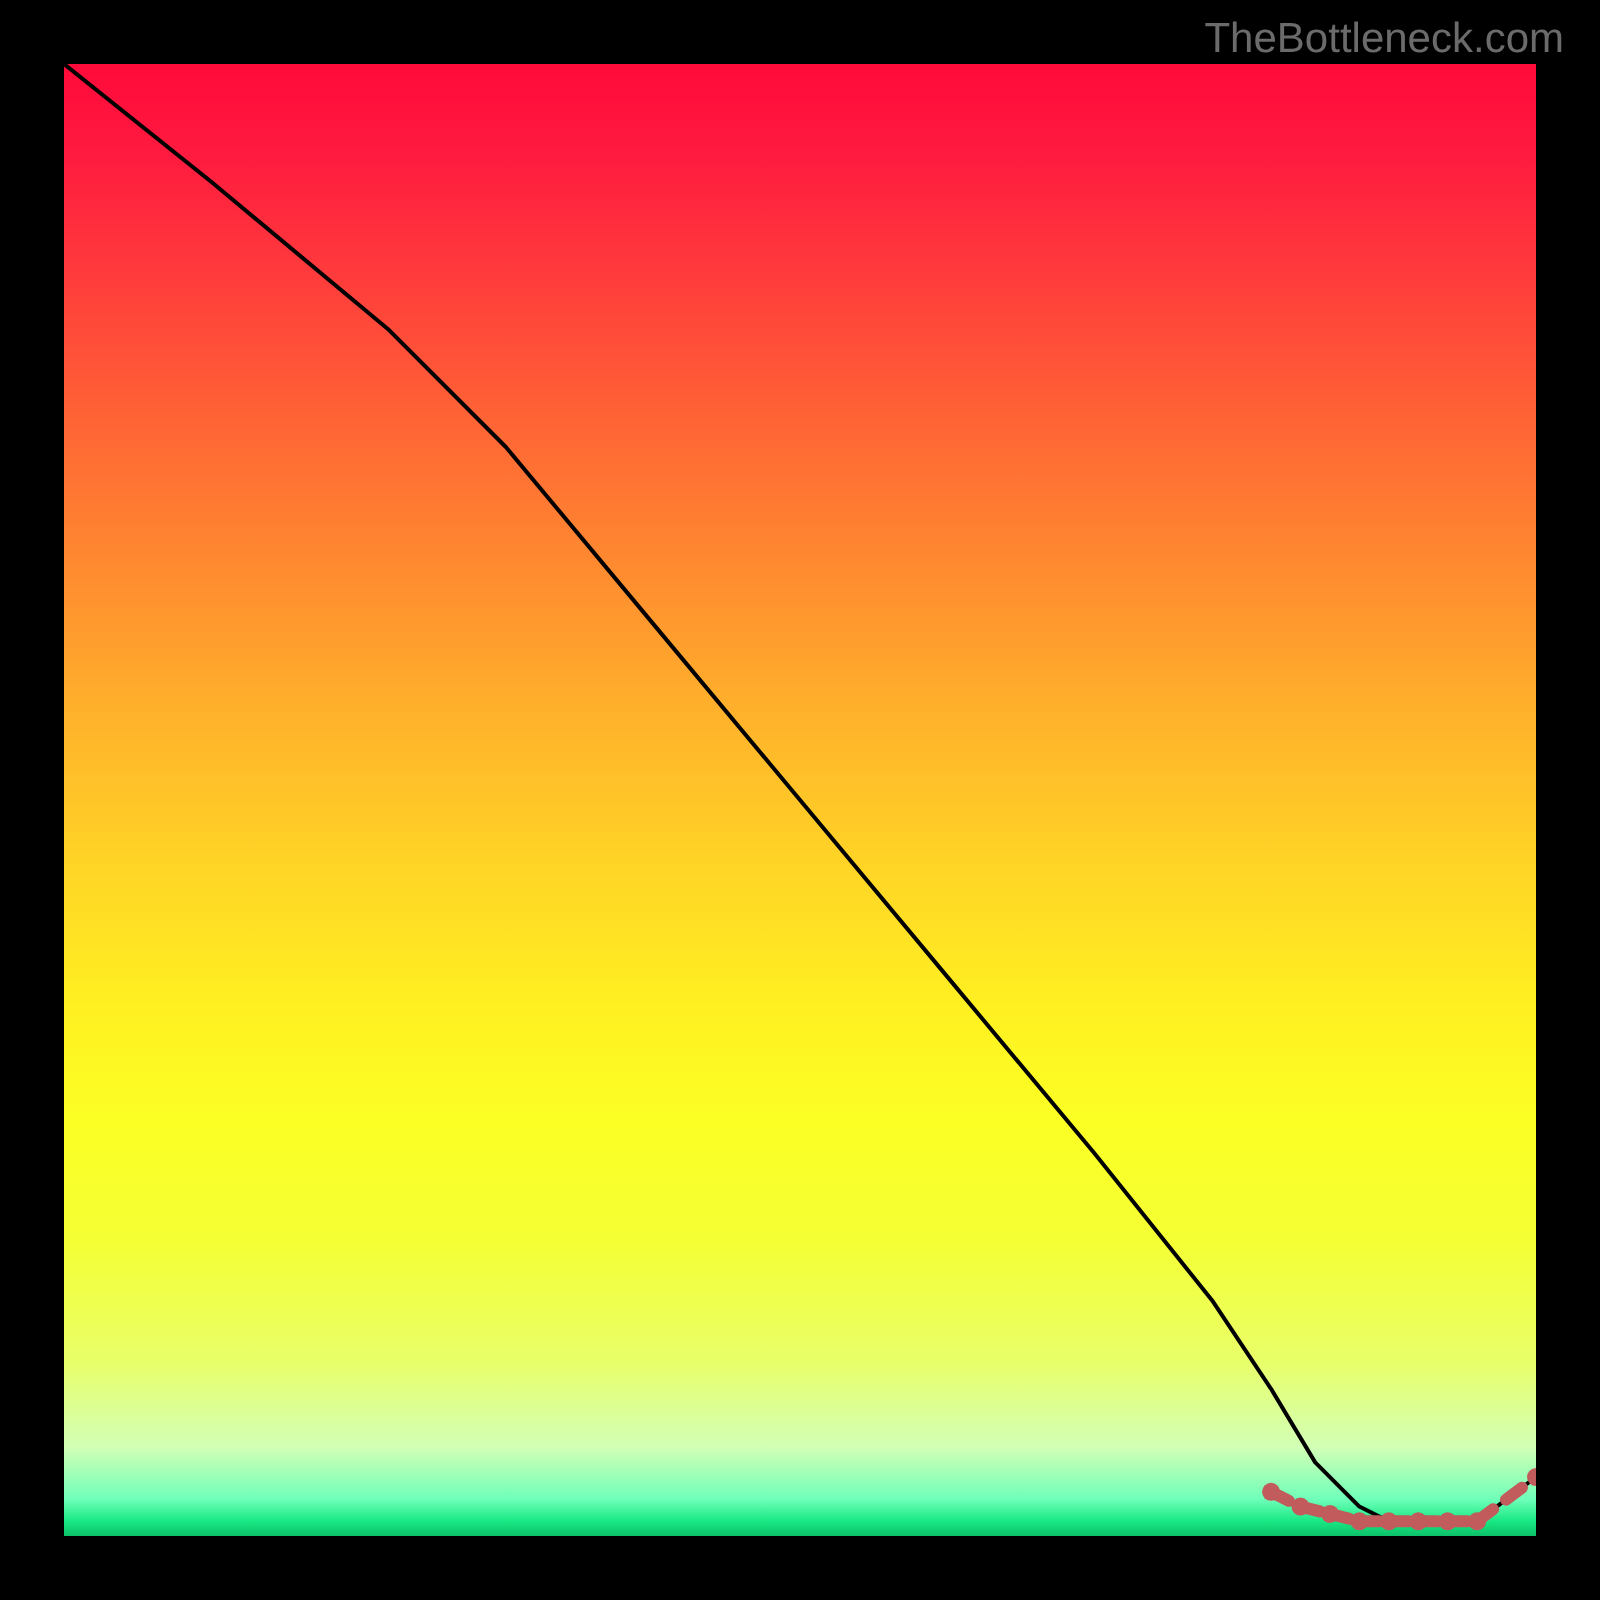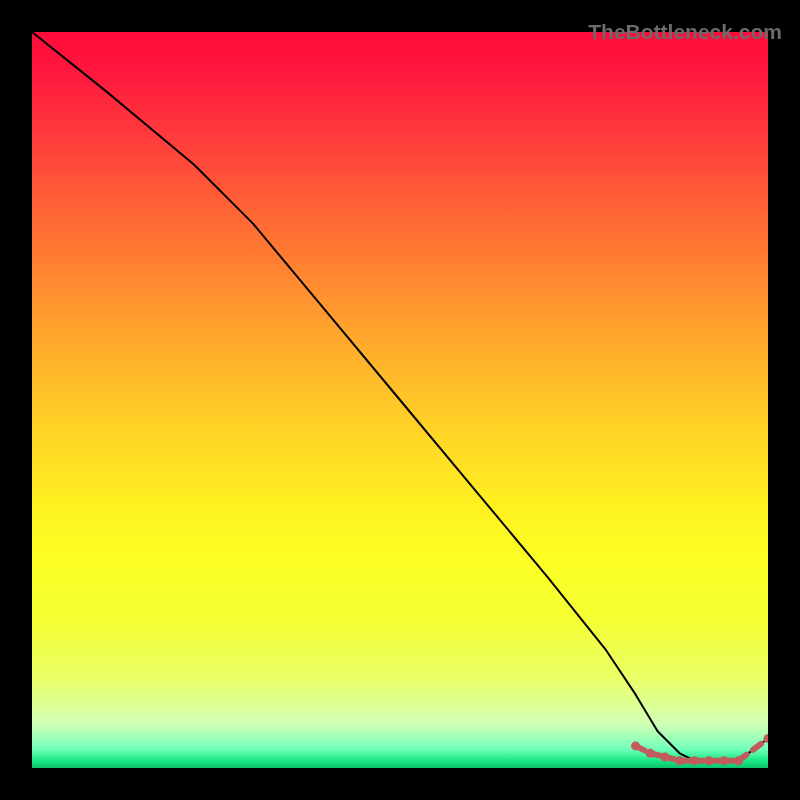--- a/index.html
+++ b/index.html
@@ -6,25 +6,25 @@
   body {
     width: 800px;
     height: 800px;
     background: #000;
     position: relative;
     font-family: Arial, sans-serif;
     overflow: hidden;
   }
   .watermark {
     position: absolute;
-    top: 20px;
+    top: 8px;
     right: 18px;
     color: #6b6b6b;
     font-size: 21px;
-    font-weight: 700;
+    font-weight: 400;
     z-index: 10;
   }
   .plot-area {
     position: absolute;
     left: 32px;
     top: 32px;
     width: 736px;
     height: 736px;
     background: linear-gradient(to bottom,
       #ff0a3a 0%,

